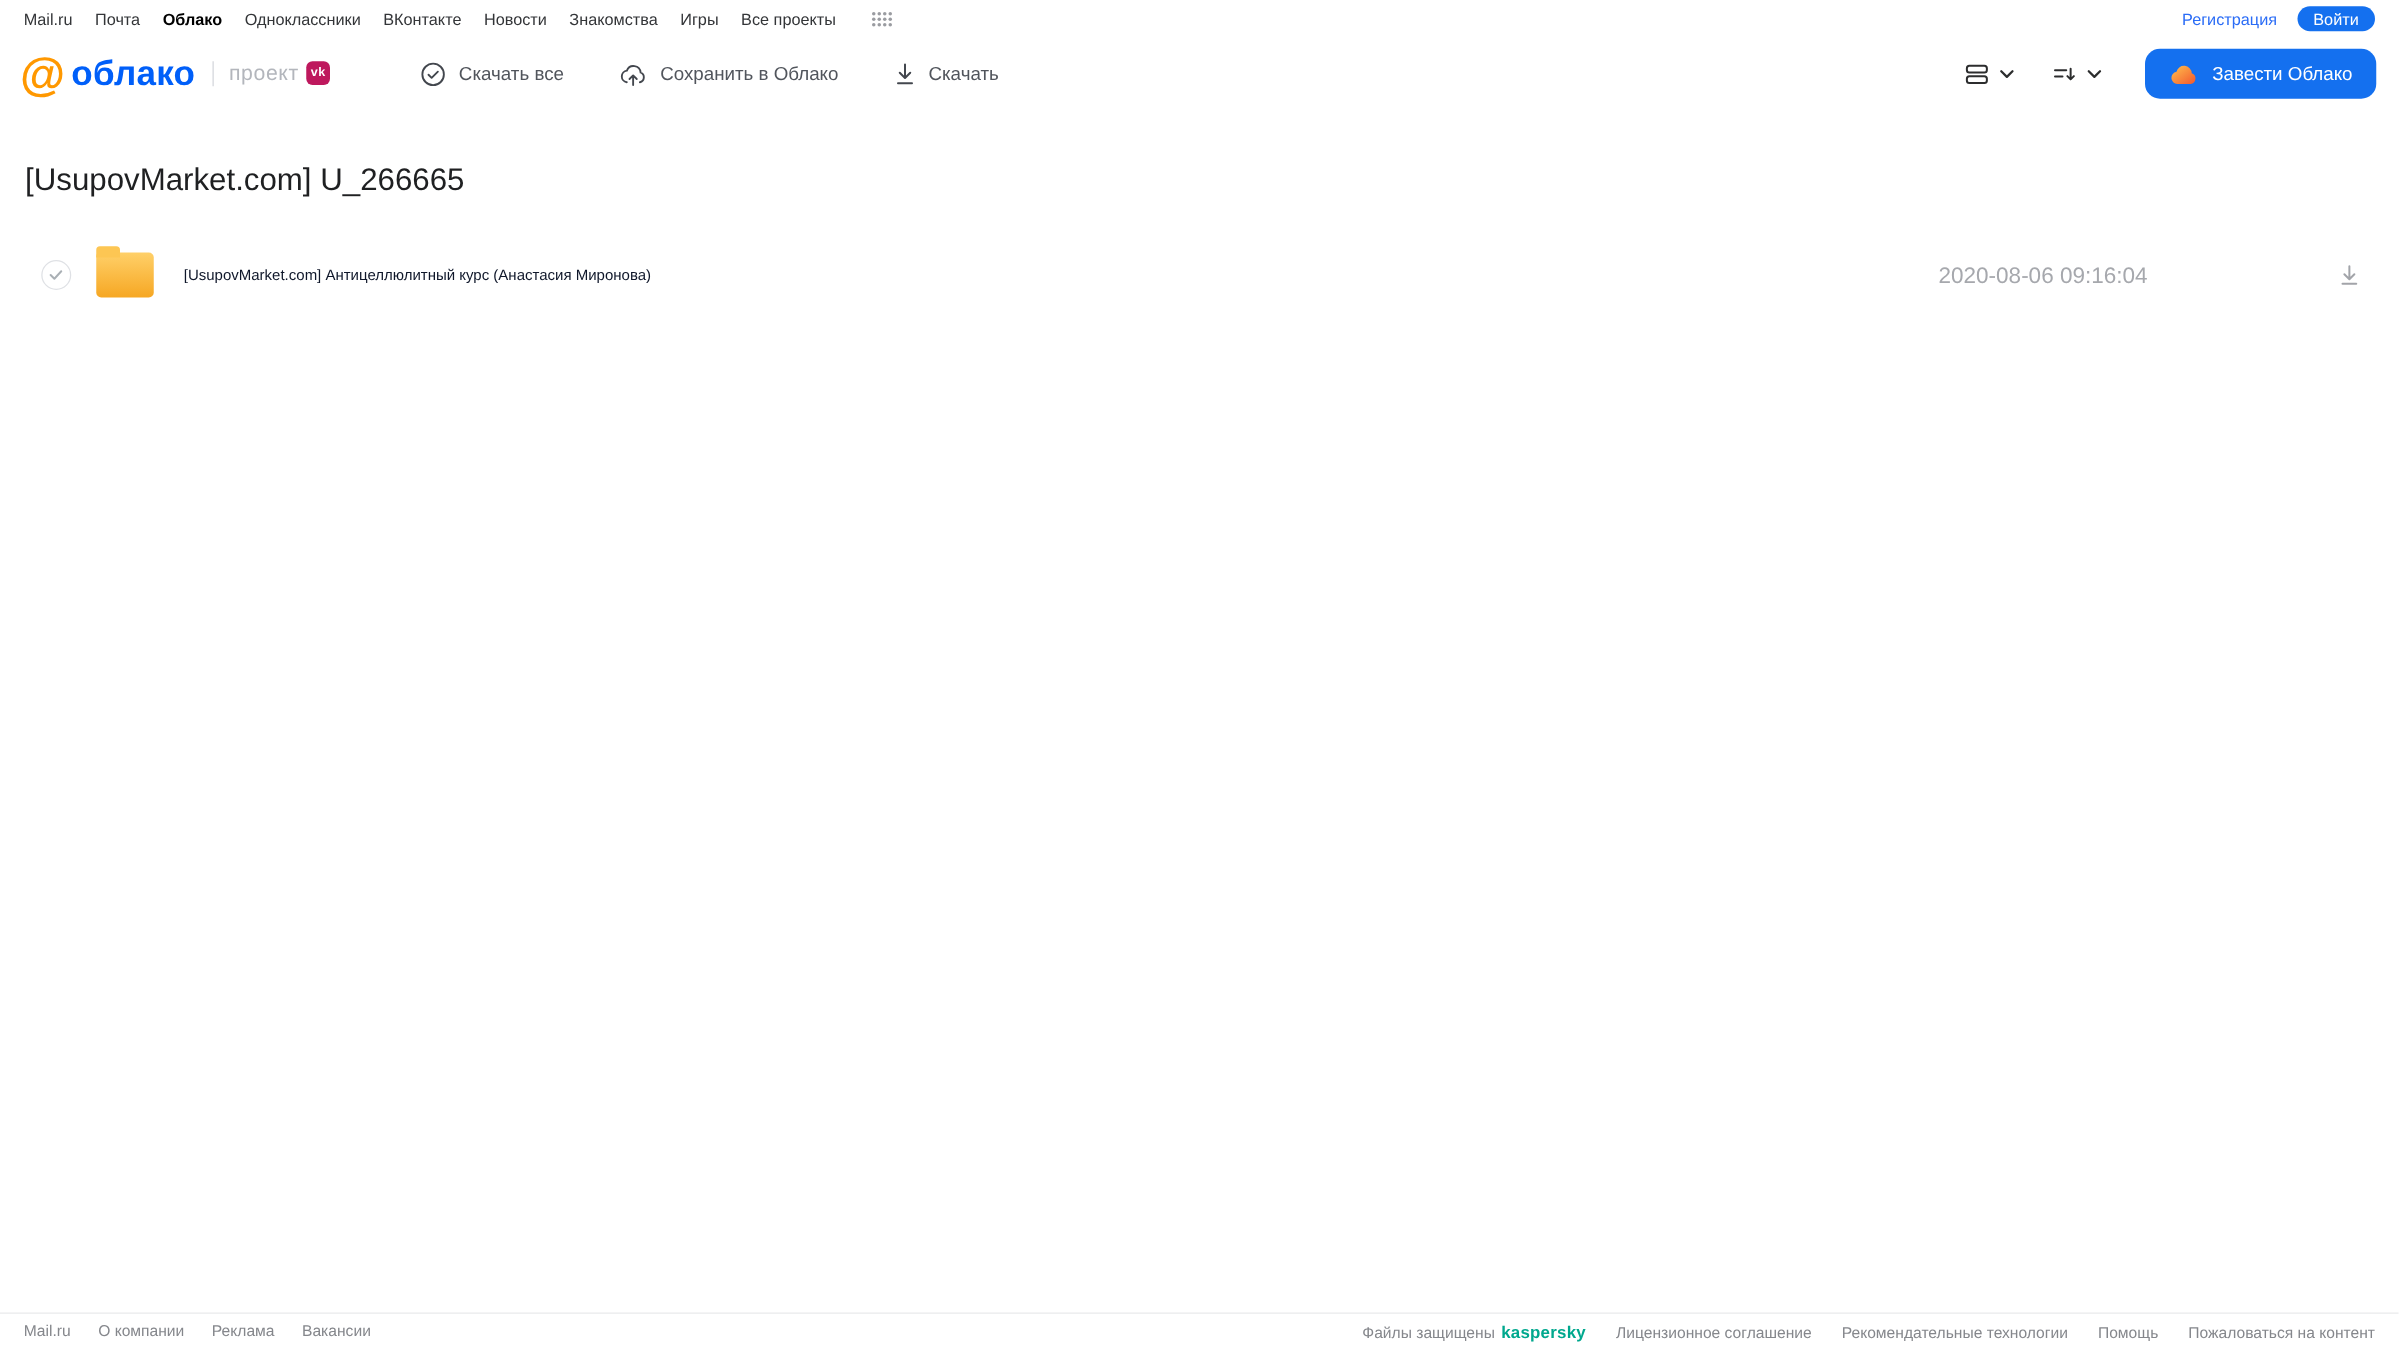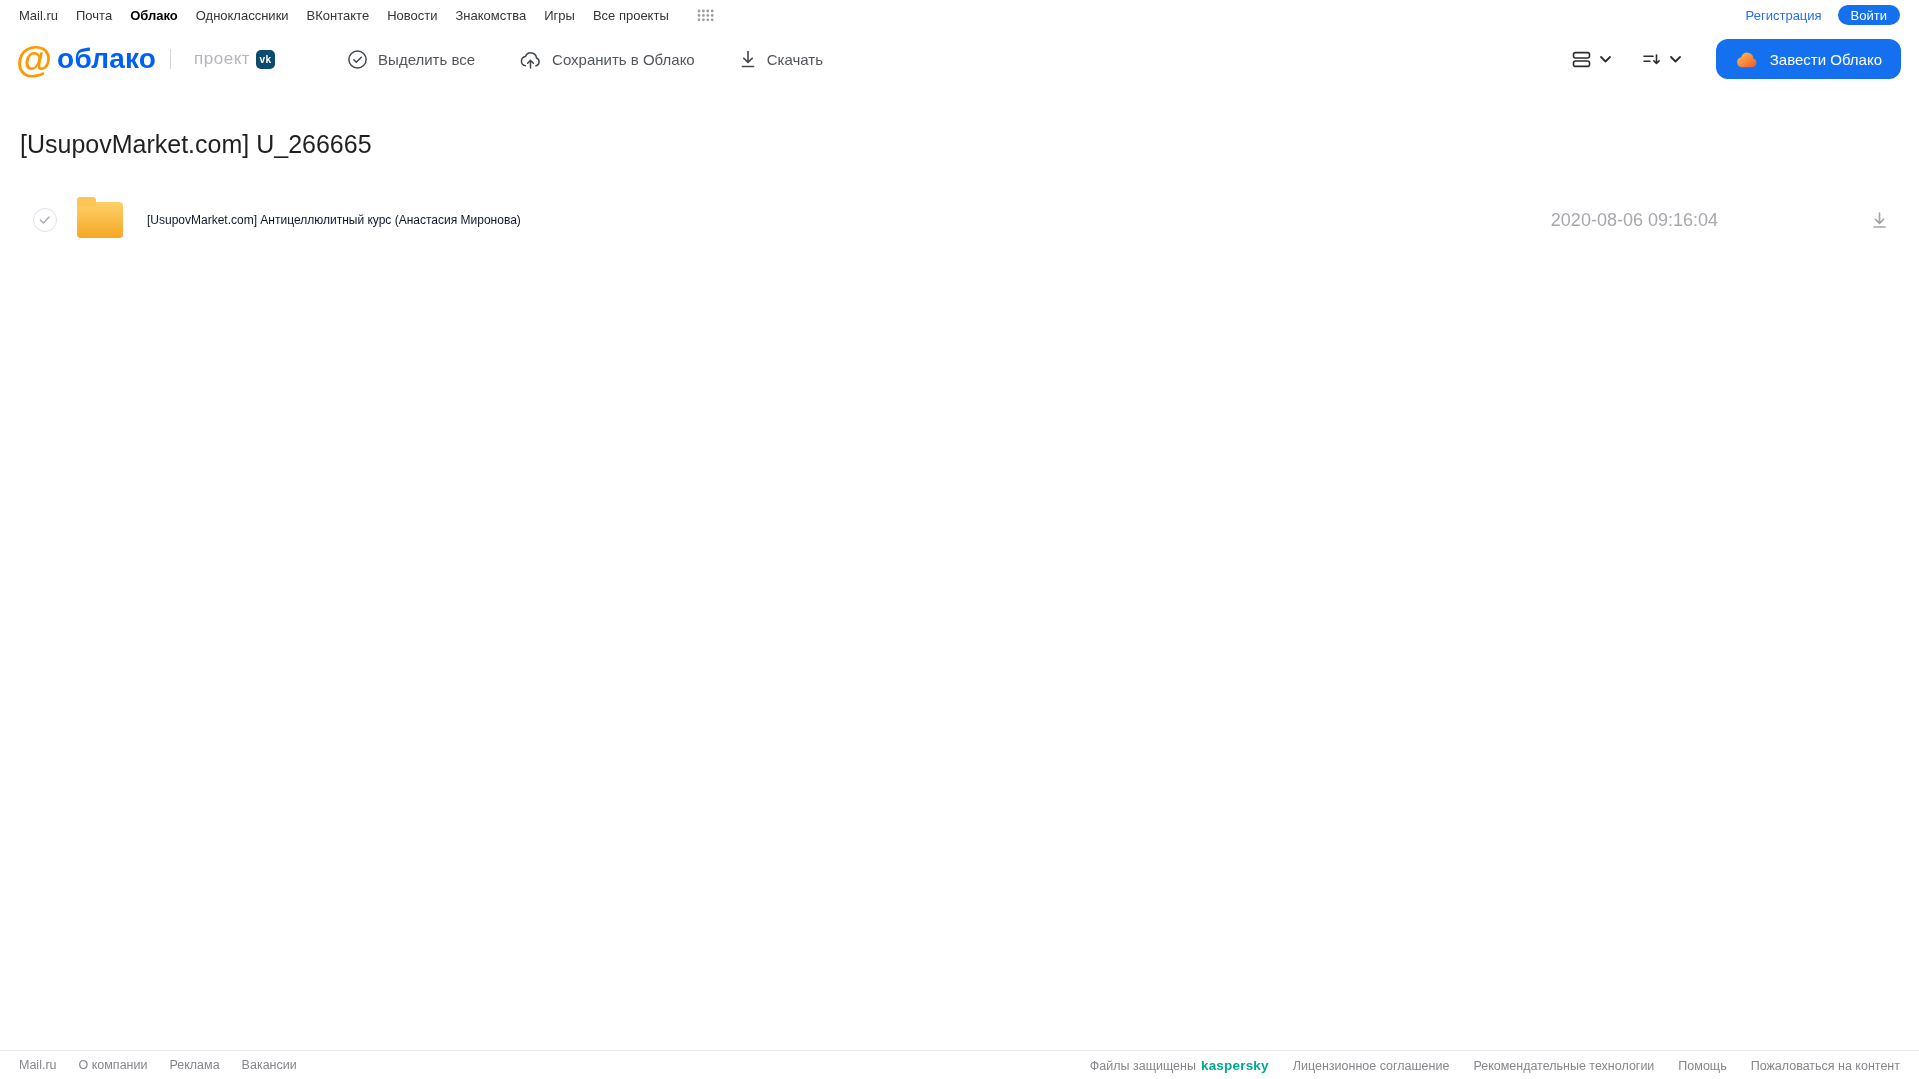--- a/index.html
+++ b/index.html
@@ -36,23 +36,23 @@
     display: flex; align-items: center;
     height: 62px; padding: 0 18px 0 16px;
   }
   .logo { display: flex; align-items: center; cursor: pointer; }
   .logo-at {
     color: #ff9800; font-weight: bold; font-size: 37px; line-height: 1;
     margin-right: 6px; letter-spacing: -1px;
   }
   .logo-word { color: #005ff9; font-weight: bold; font-size: 28px; letter-spacing: 0.2px; }
   .logo-divider { width: 1px; height: 20px; background: #d4d6db; margin: 0 12px 0 14px; }
-  .project { display: flex; align-items: center; gap: 6px; color: #b3b6bc; font-size: 17px; letter-spacing: 0.5px; margin-left: 11px; }
+  .project { display: flex; gap: 6px; color: #b3b6bc; font-size: 17px; letter-spacing: 0.5px; }
   .vk-badge {
-    width: 19px; height: 19px; border-radius: 5px; background: #0c4a6e;
+    width: 19px; height: 19px; border-radius: 5px; background: #be185d;
     color: #fff; font-size: 10px; font-weight: bold;
     display: flex; align-items: center; justify-content: center;
   }
 
   .toolbar { display: flex; align-items: center; gap: 44px; margin-left: 72px; }
   .toolbar-item {
     display: flex; align-items: center; gap: 10px;
     color: #51555c; font-size: 15px; cursor: pointer;
   }
   .toolbar-item svg { color: #43474e; }
@@ -162,21 +162,21 @@
   </div>
 
   <div class="toolbar">
     <div class="toolbar-item">
       <span style="display:flex">
         <svg width="21" height="21" viewBox="0 0 21 21">
           <circle cx="10.5" cy="10.5" r="8.6" fill="none" stroke="currentColor" stroke-width="1.5"></circle>
           <path d="M6.8 10.8l2.5 2.5 5-5" fill="none" stroke="currentColor" stroke-width="1.5" stroke-linecap="round" stroke-linejoin="round"></path>
         </svg>
       </span>
-      <span>Выделить все</span>
+      <span>Скачать все</span>
     </div>
     <div class="toolbar-item">
       <span style="display:flex">
         <svg width="23" height="21" viewBox="0 0 23 21">
           <path d="M6.4 16.8a4.7 4.7 0 0 1 .1-9.3 5.7 5.7 0 0 1 11 1.5 4.1 4.1 0 0 1-.6 7.8" fill="none" stroke="currentColor" stroke-width="1.5" stroke-linecap="round"></path>
           <path d="M11.5 19v-7.4 M8.6 14.2l2.9-2.9 2.9 2.9" fill="none" stroke="currentColor" stroke-width="1.5" stroke-linecap="round" stroke-linejoin="round"></path>
         </svg>
       </span>
       <span>Сохранить в Облако</span>
     </div>

